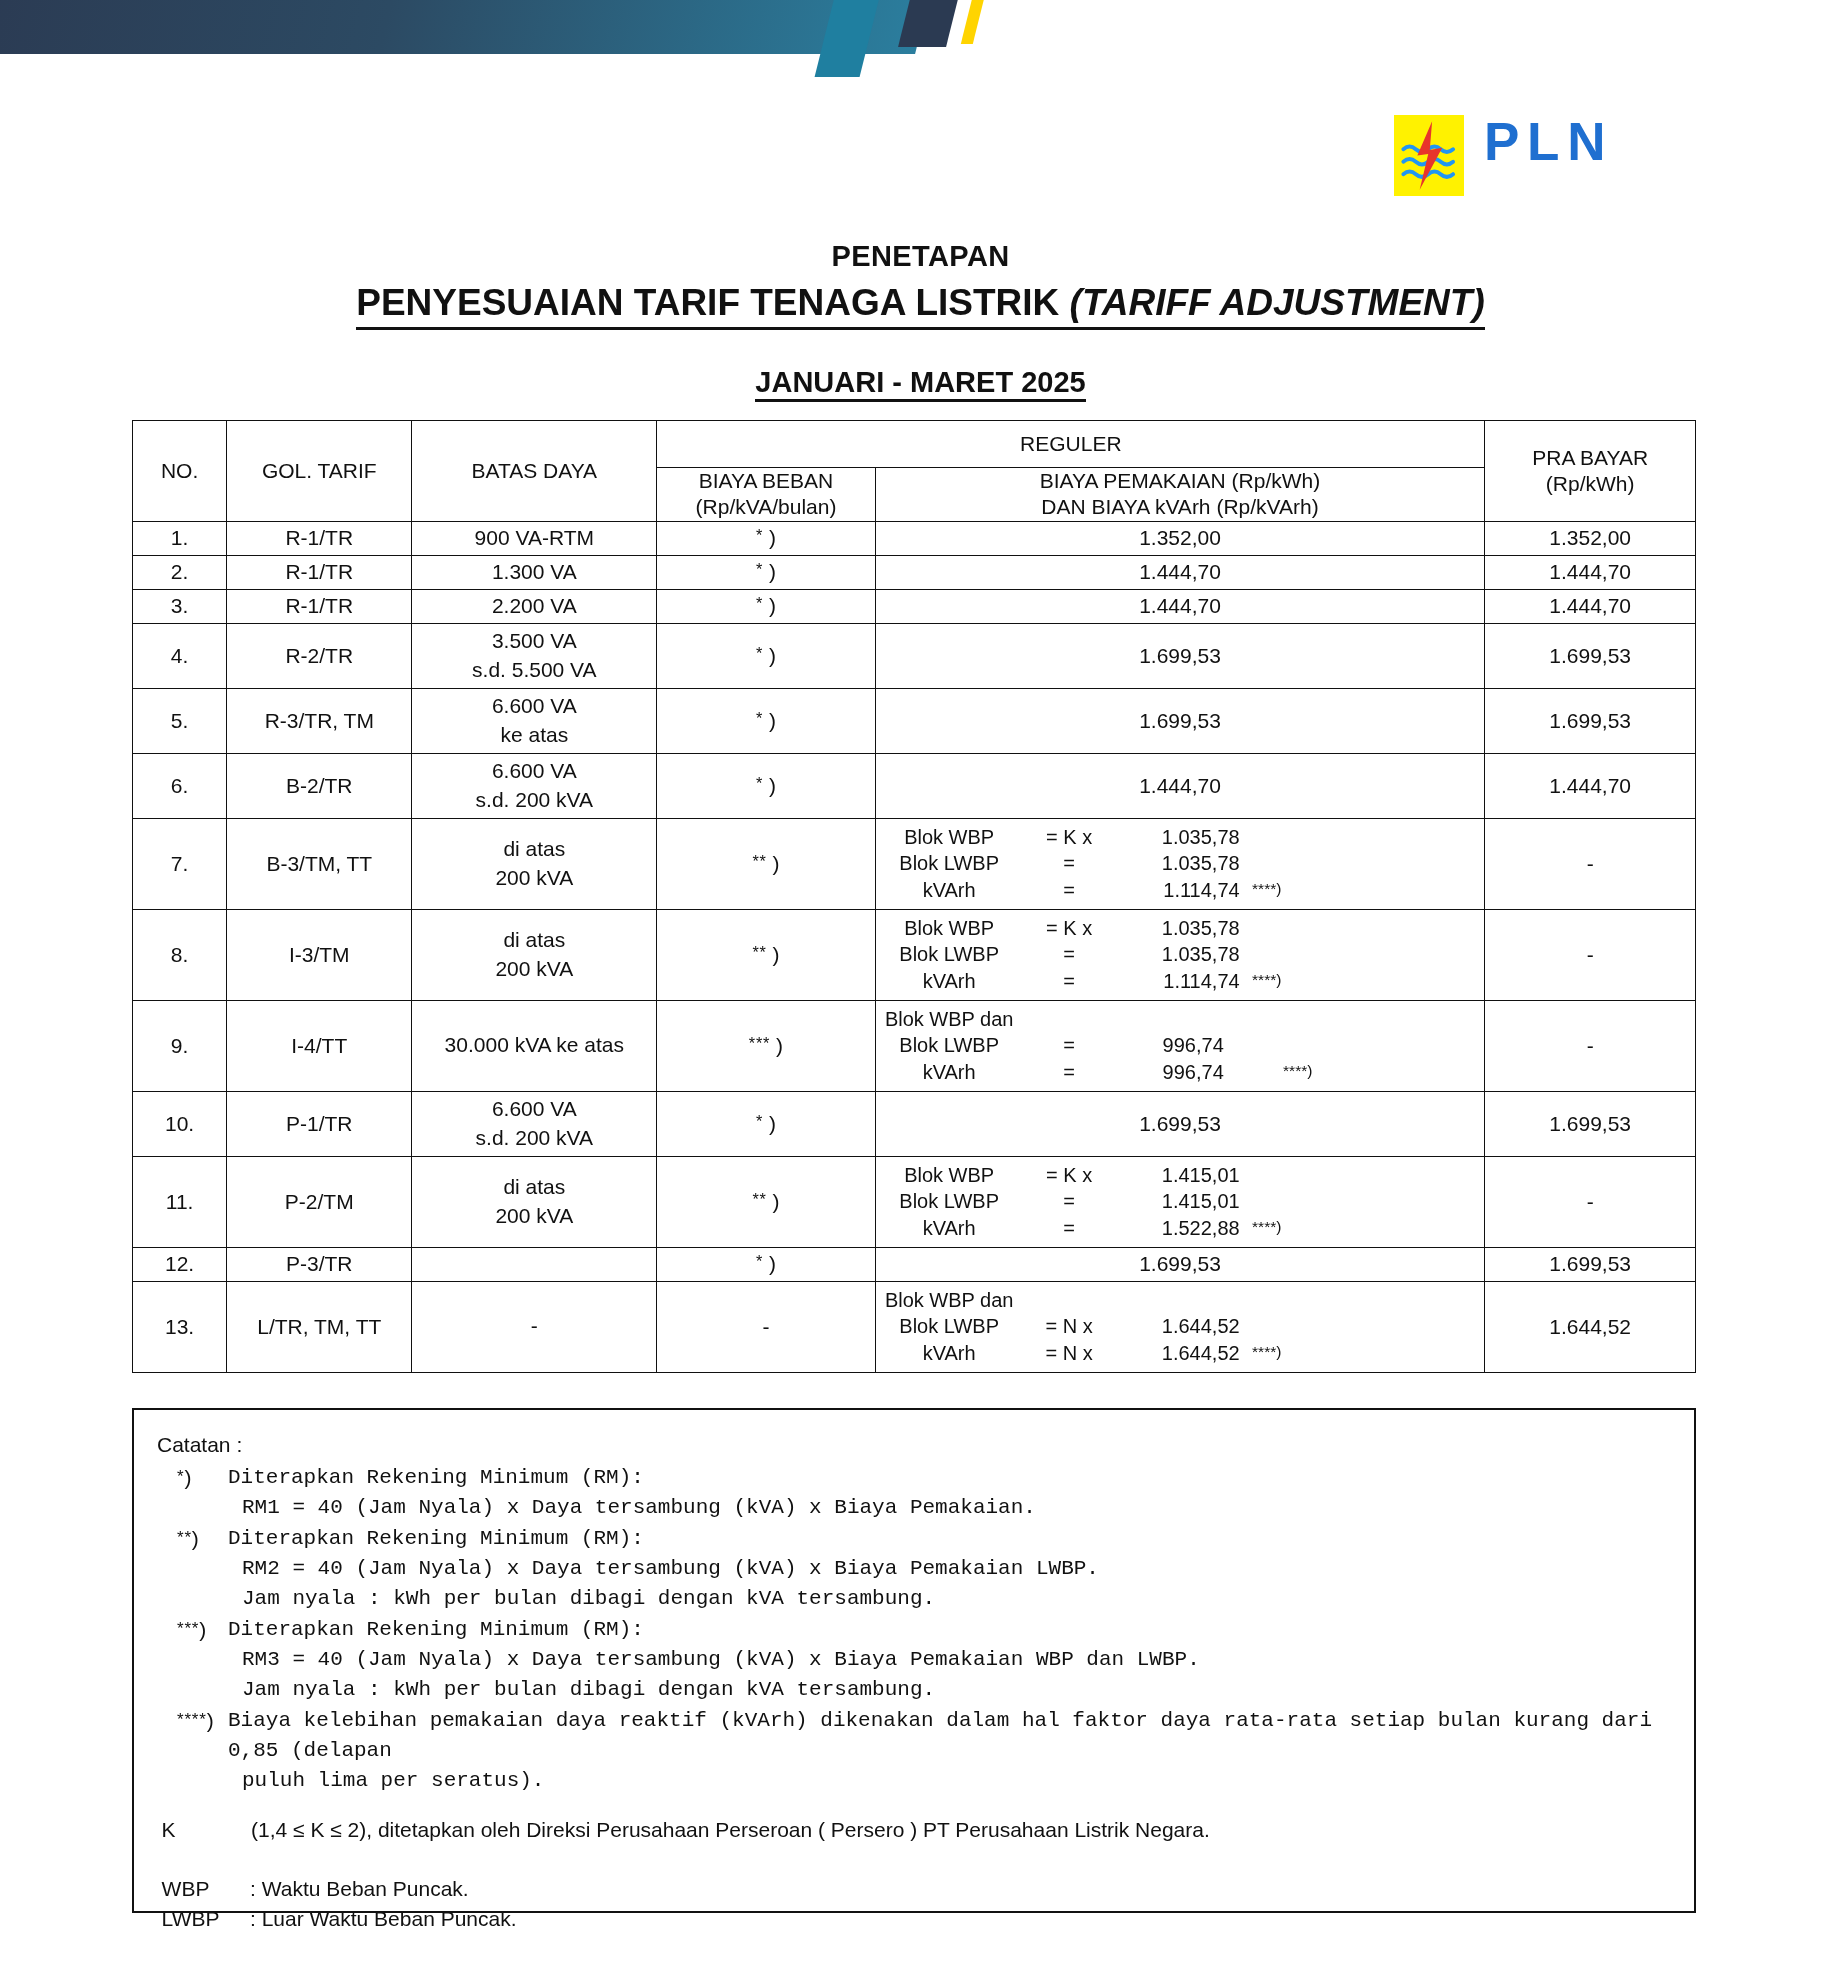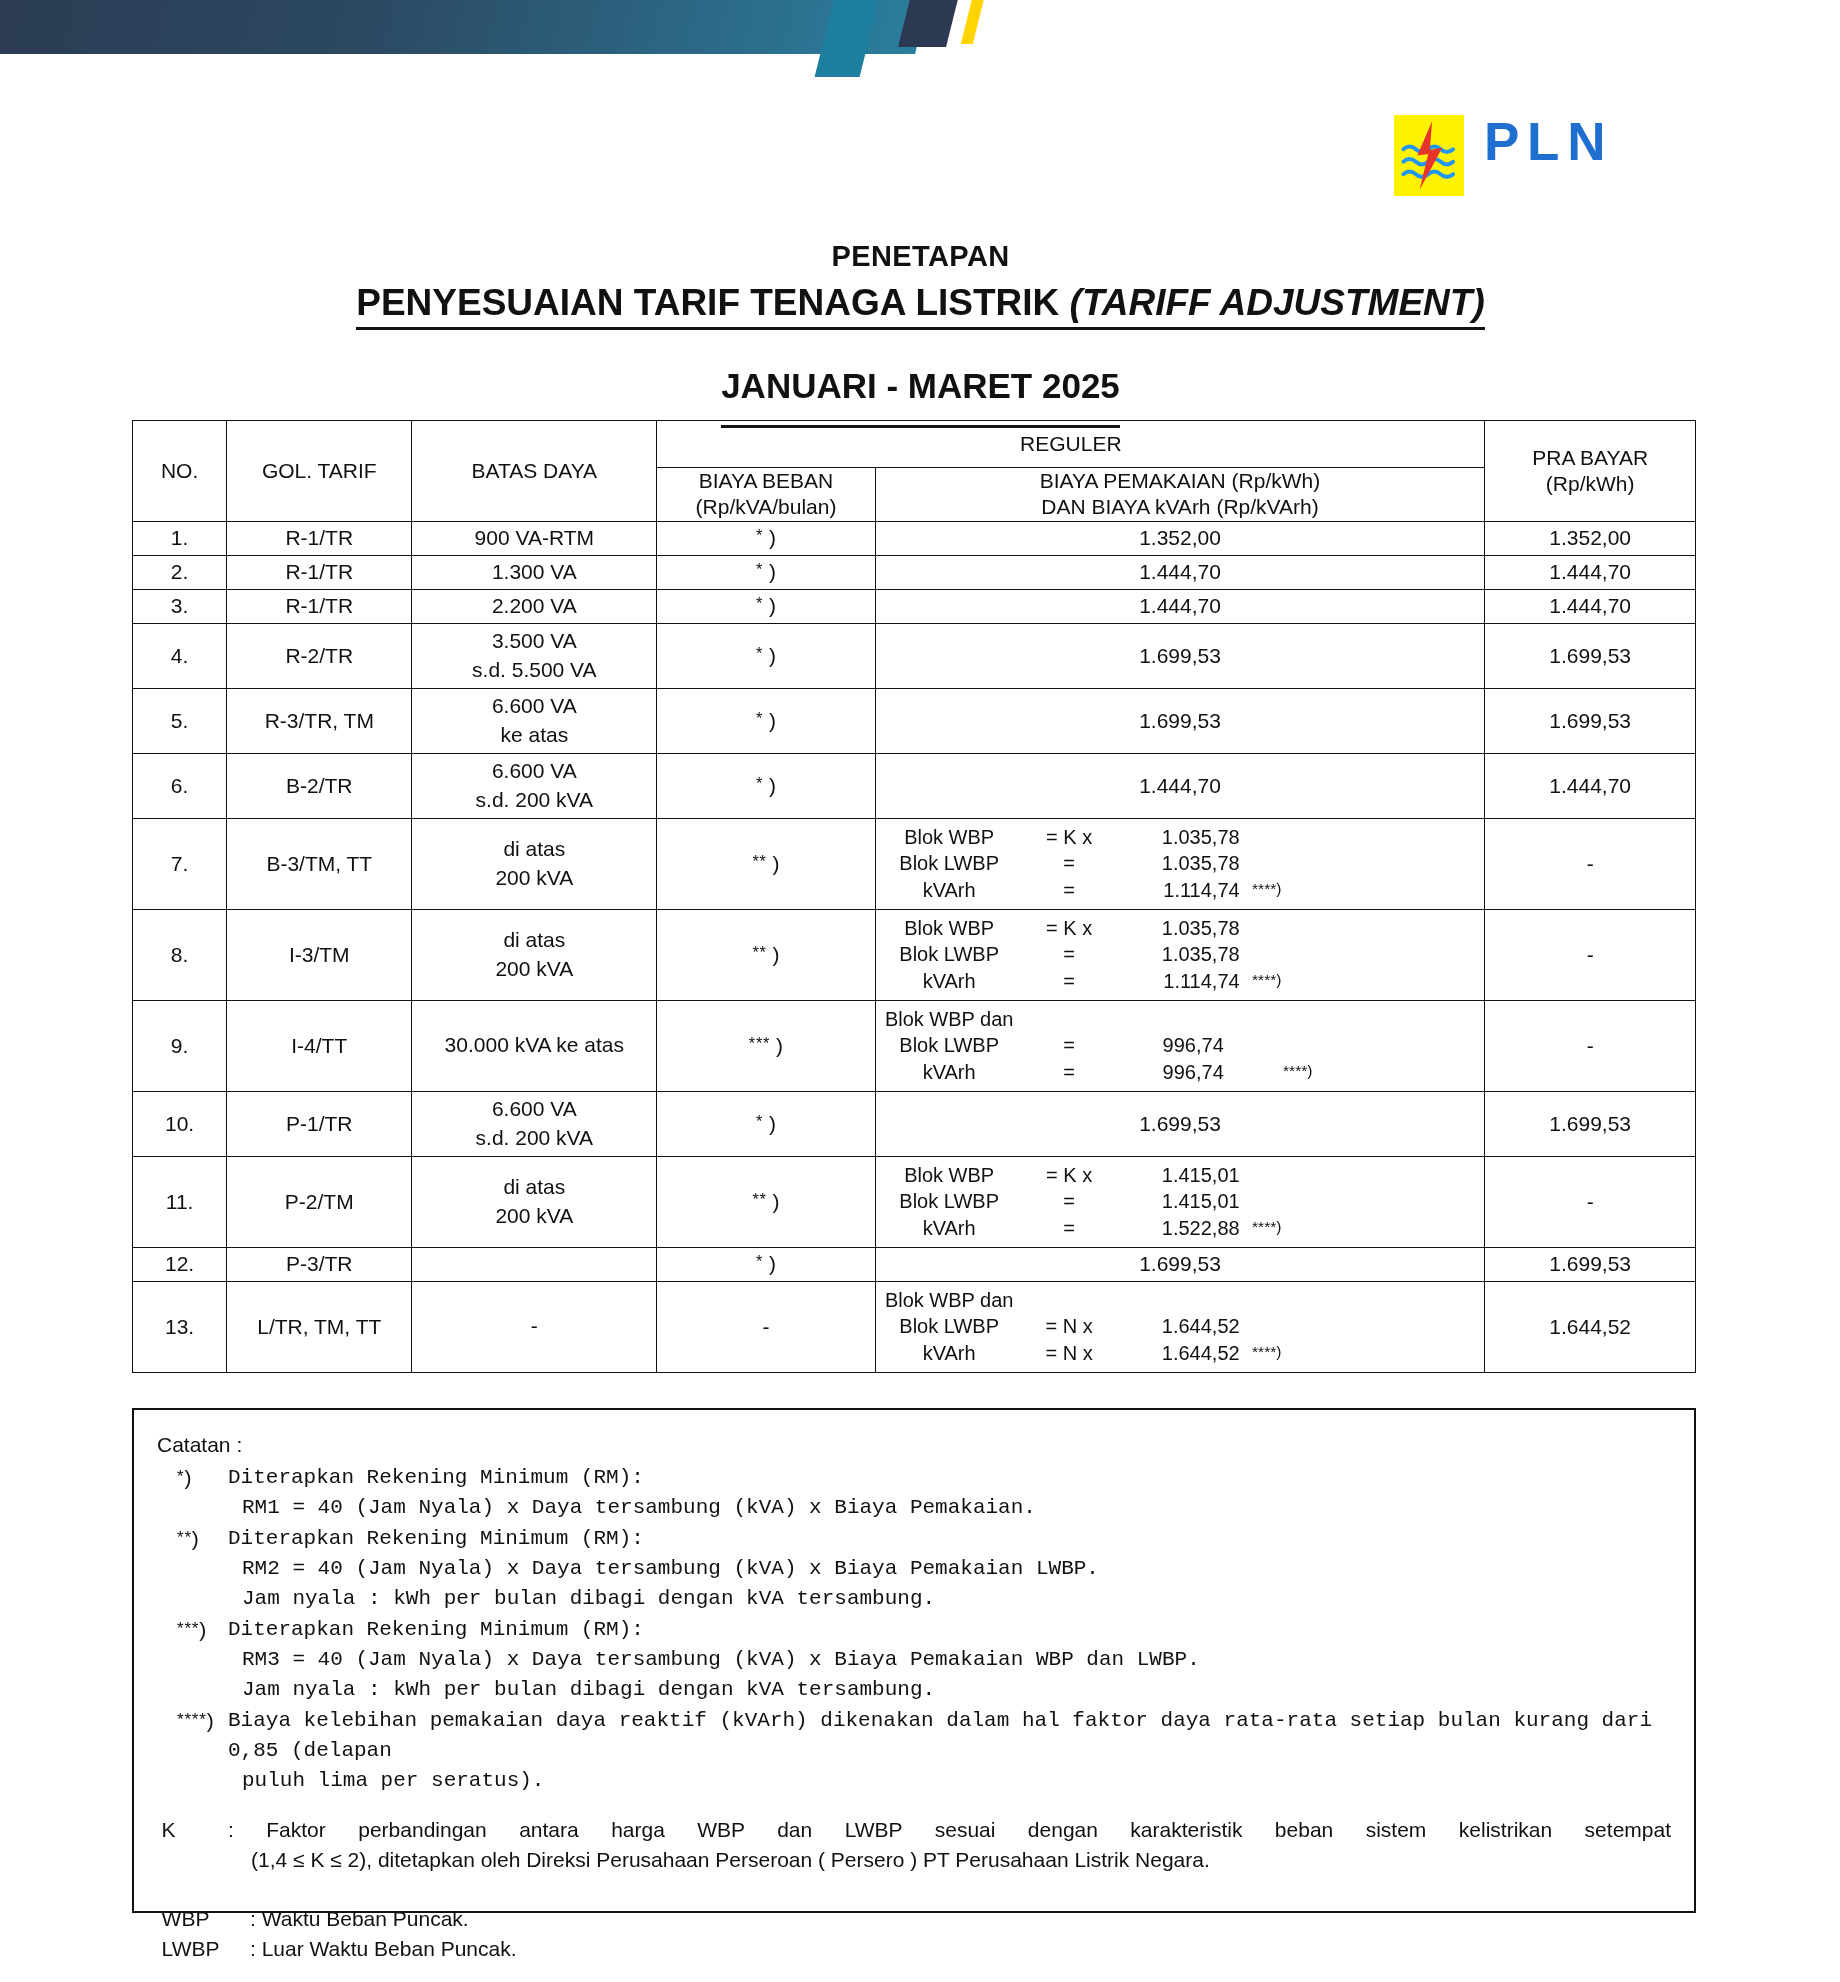--- a/index.html
+++ b/index.html
@@ -96,26 +96,26 @@
     font-weight: 700;
     margin-top: 9.3px;
     display: inline-block;
     border-bottom: 3.1px solid #111;
     padding-bottom: 2.3px;
   }
   .t-line2 em {
     font-style: italic;
   }
   .t-line3 {
-    font-size: 35px;
+    font-size: 29px;
     font-weight: 700;
     margin-top: 36px;
     display: inline-block;
     border-bottom: 3.1px solid #111;
-    padding-bottom: 19px;
+    padding-bottom: 0;
   }
 
   
   #tariff-table {
     position: absolute;
     left: 132px;
     top: 420px;
     width: 1564px;
     border-collapse: collapse;
     table-layout: fixed;
@@ -542,21 +542,20 @@
         <div class="note-body">
           <span class="ln">Biaya kelebihan pemakaian daya reaktif (kVArh) dikenakan dalam hal faktor daya rata-rata setiap bulan kurang dari 0,85 (delapan</span>
           <span class="ln indent">puluh lima per seratus).</span>
         </div>
       </div>
     </div>
 
   <div class="defn-item">
     <div class="defn-key">K</div>
     <div class="defn-val">
-      <span class="ln1">: Faktor perbandingan antara harga WBP dan LWBP sesuai dengan karakteristik beban sistem kelistrikan setempat</span>
       <span class="ln2">(1,4 ≤ K ≤ 2), ditetapkan oleh Direksi Perusahaan Perseroan  ( Persero ) PT Perusahaan Listrik Negara.</span>
     </div>
   </div>
 
   <div class="abbr-block" id="abbr-block">
       <div class="abbr-row">
         <div class="abbr-key">WBP</div>
         <div class="abbr-val">: Waktu Beban Puncak.</div>
       </div>
       <div class="abbr-row">

